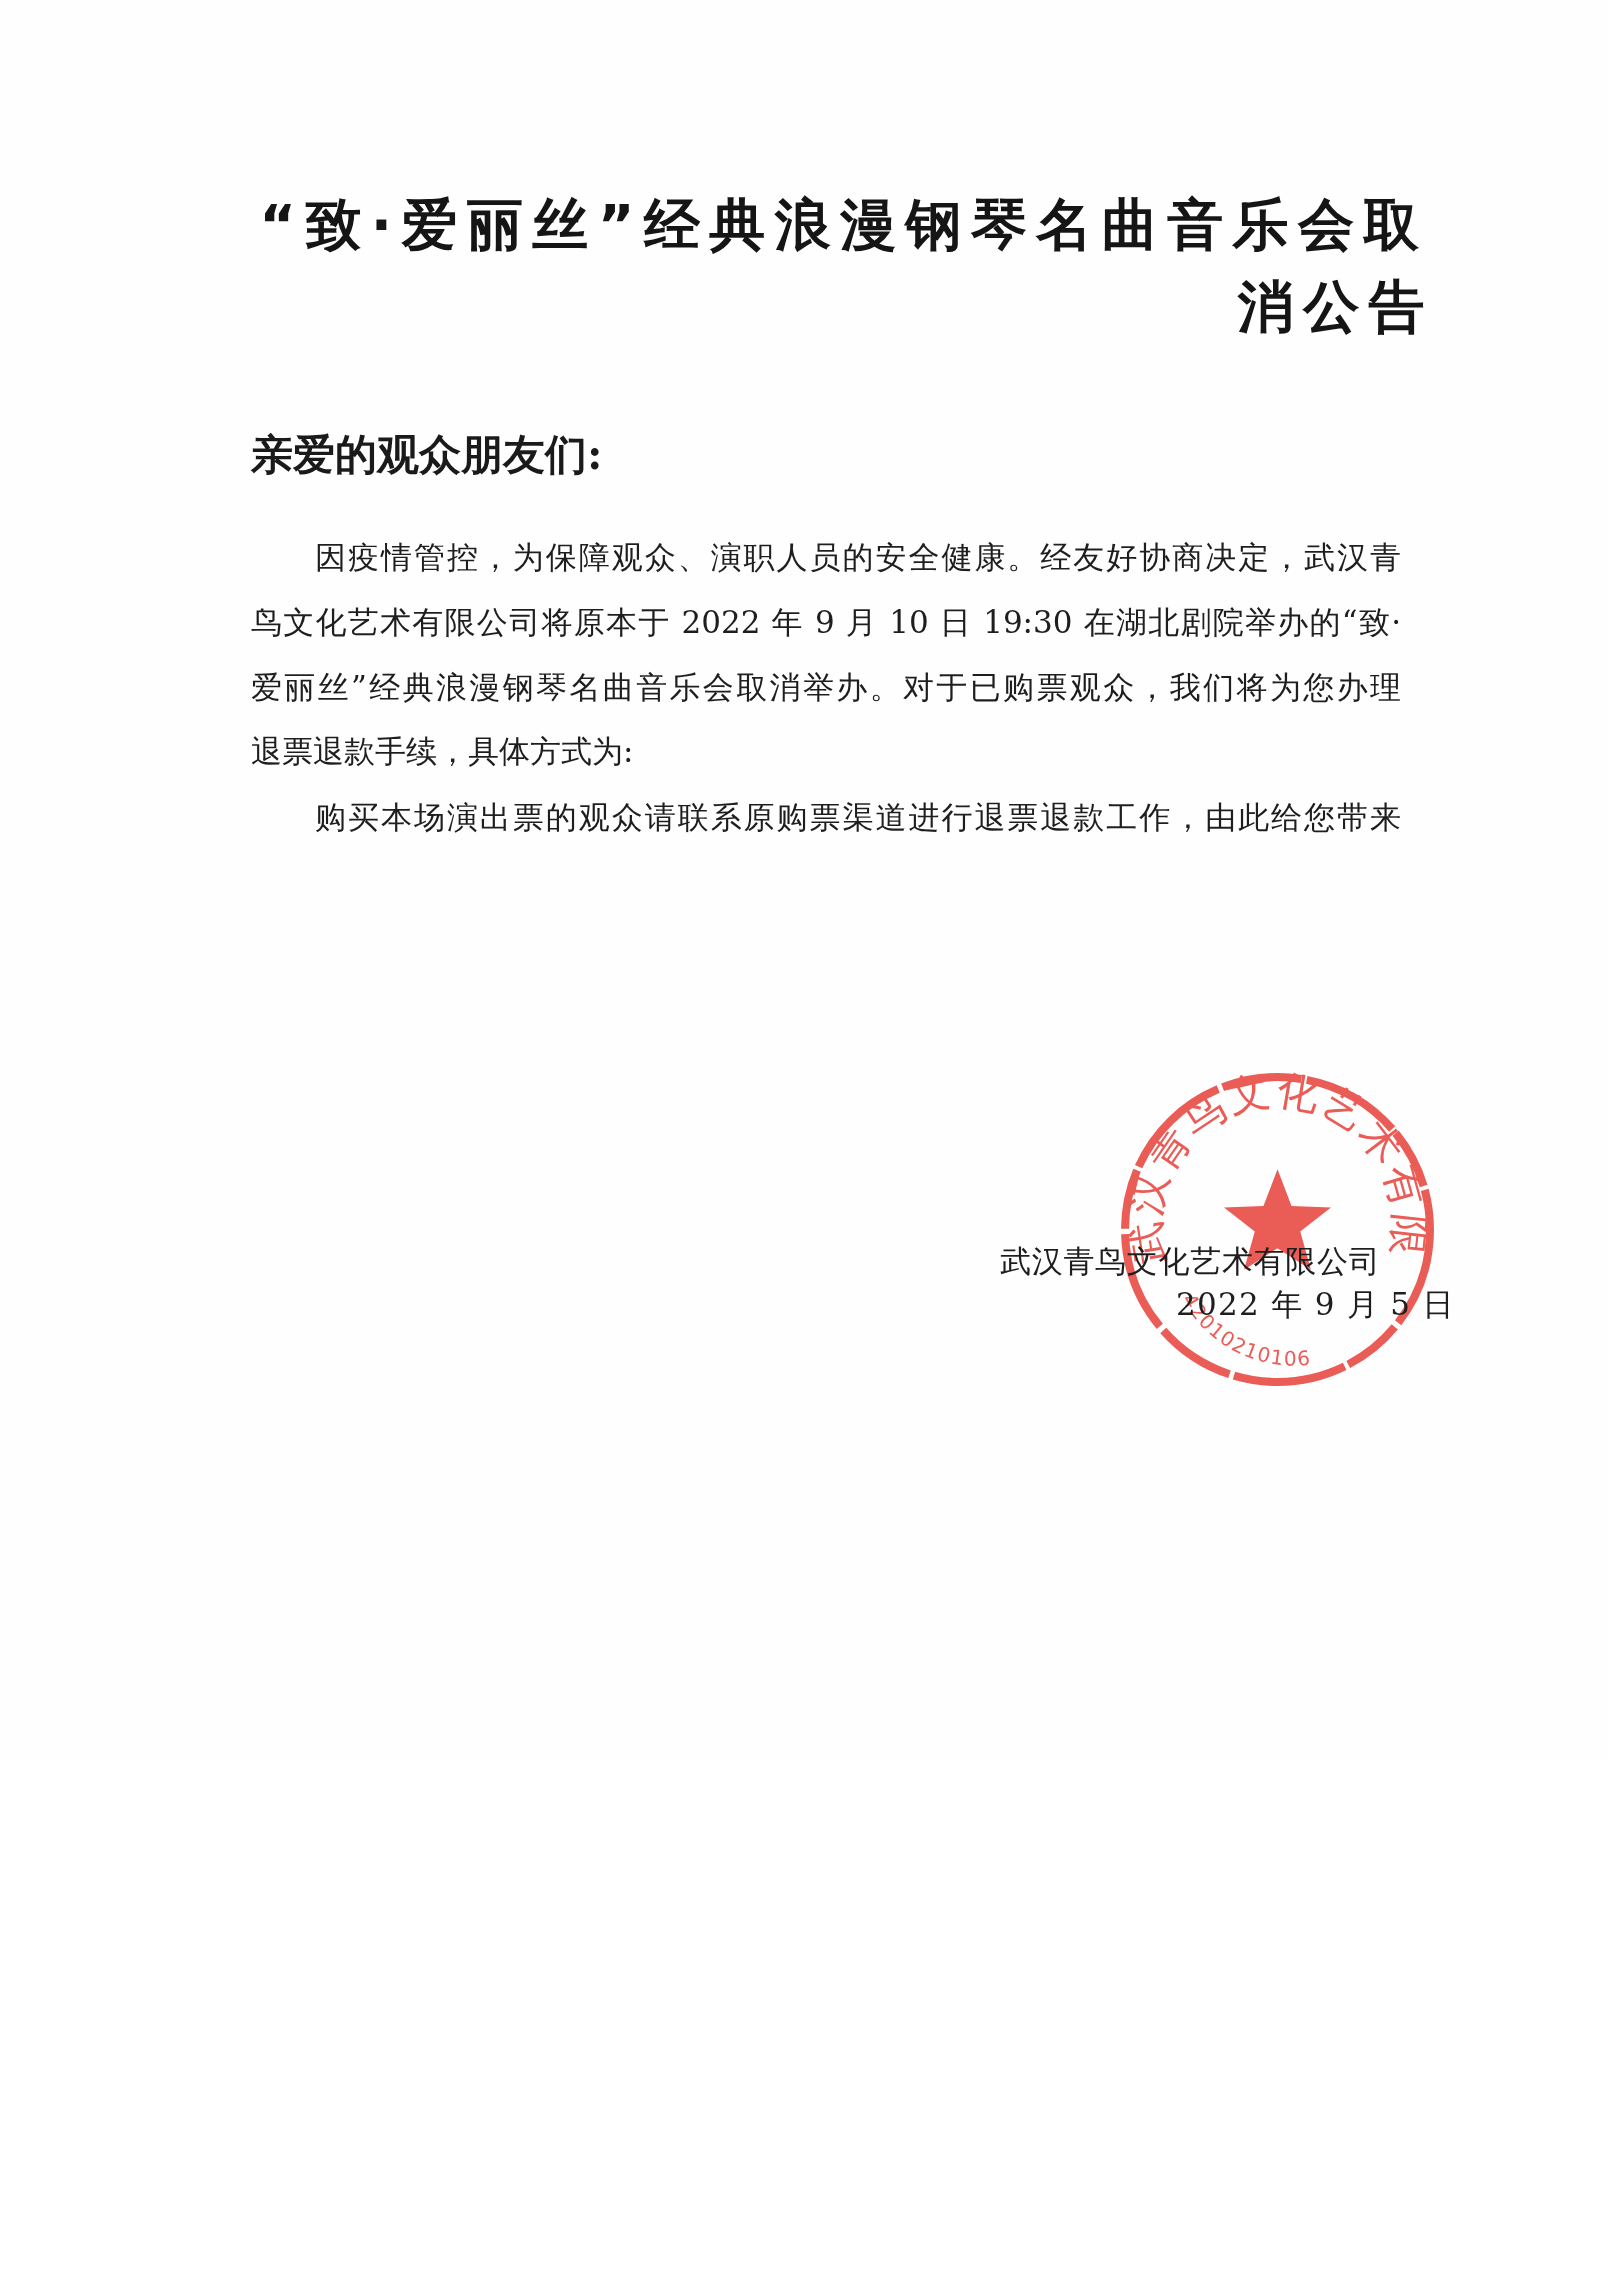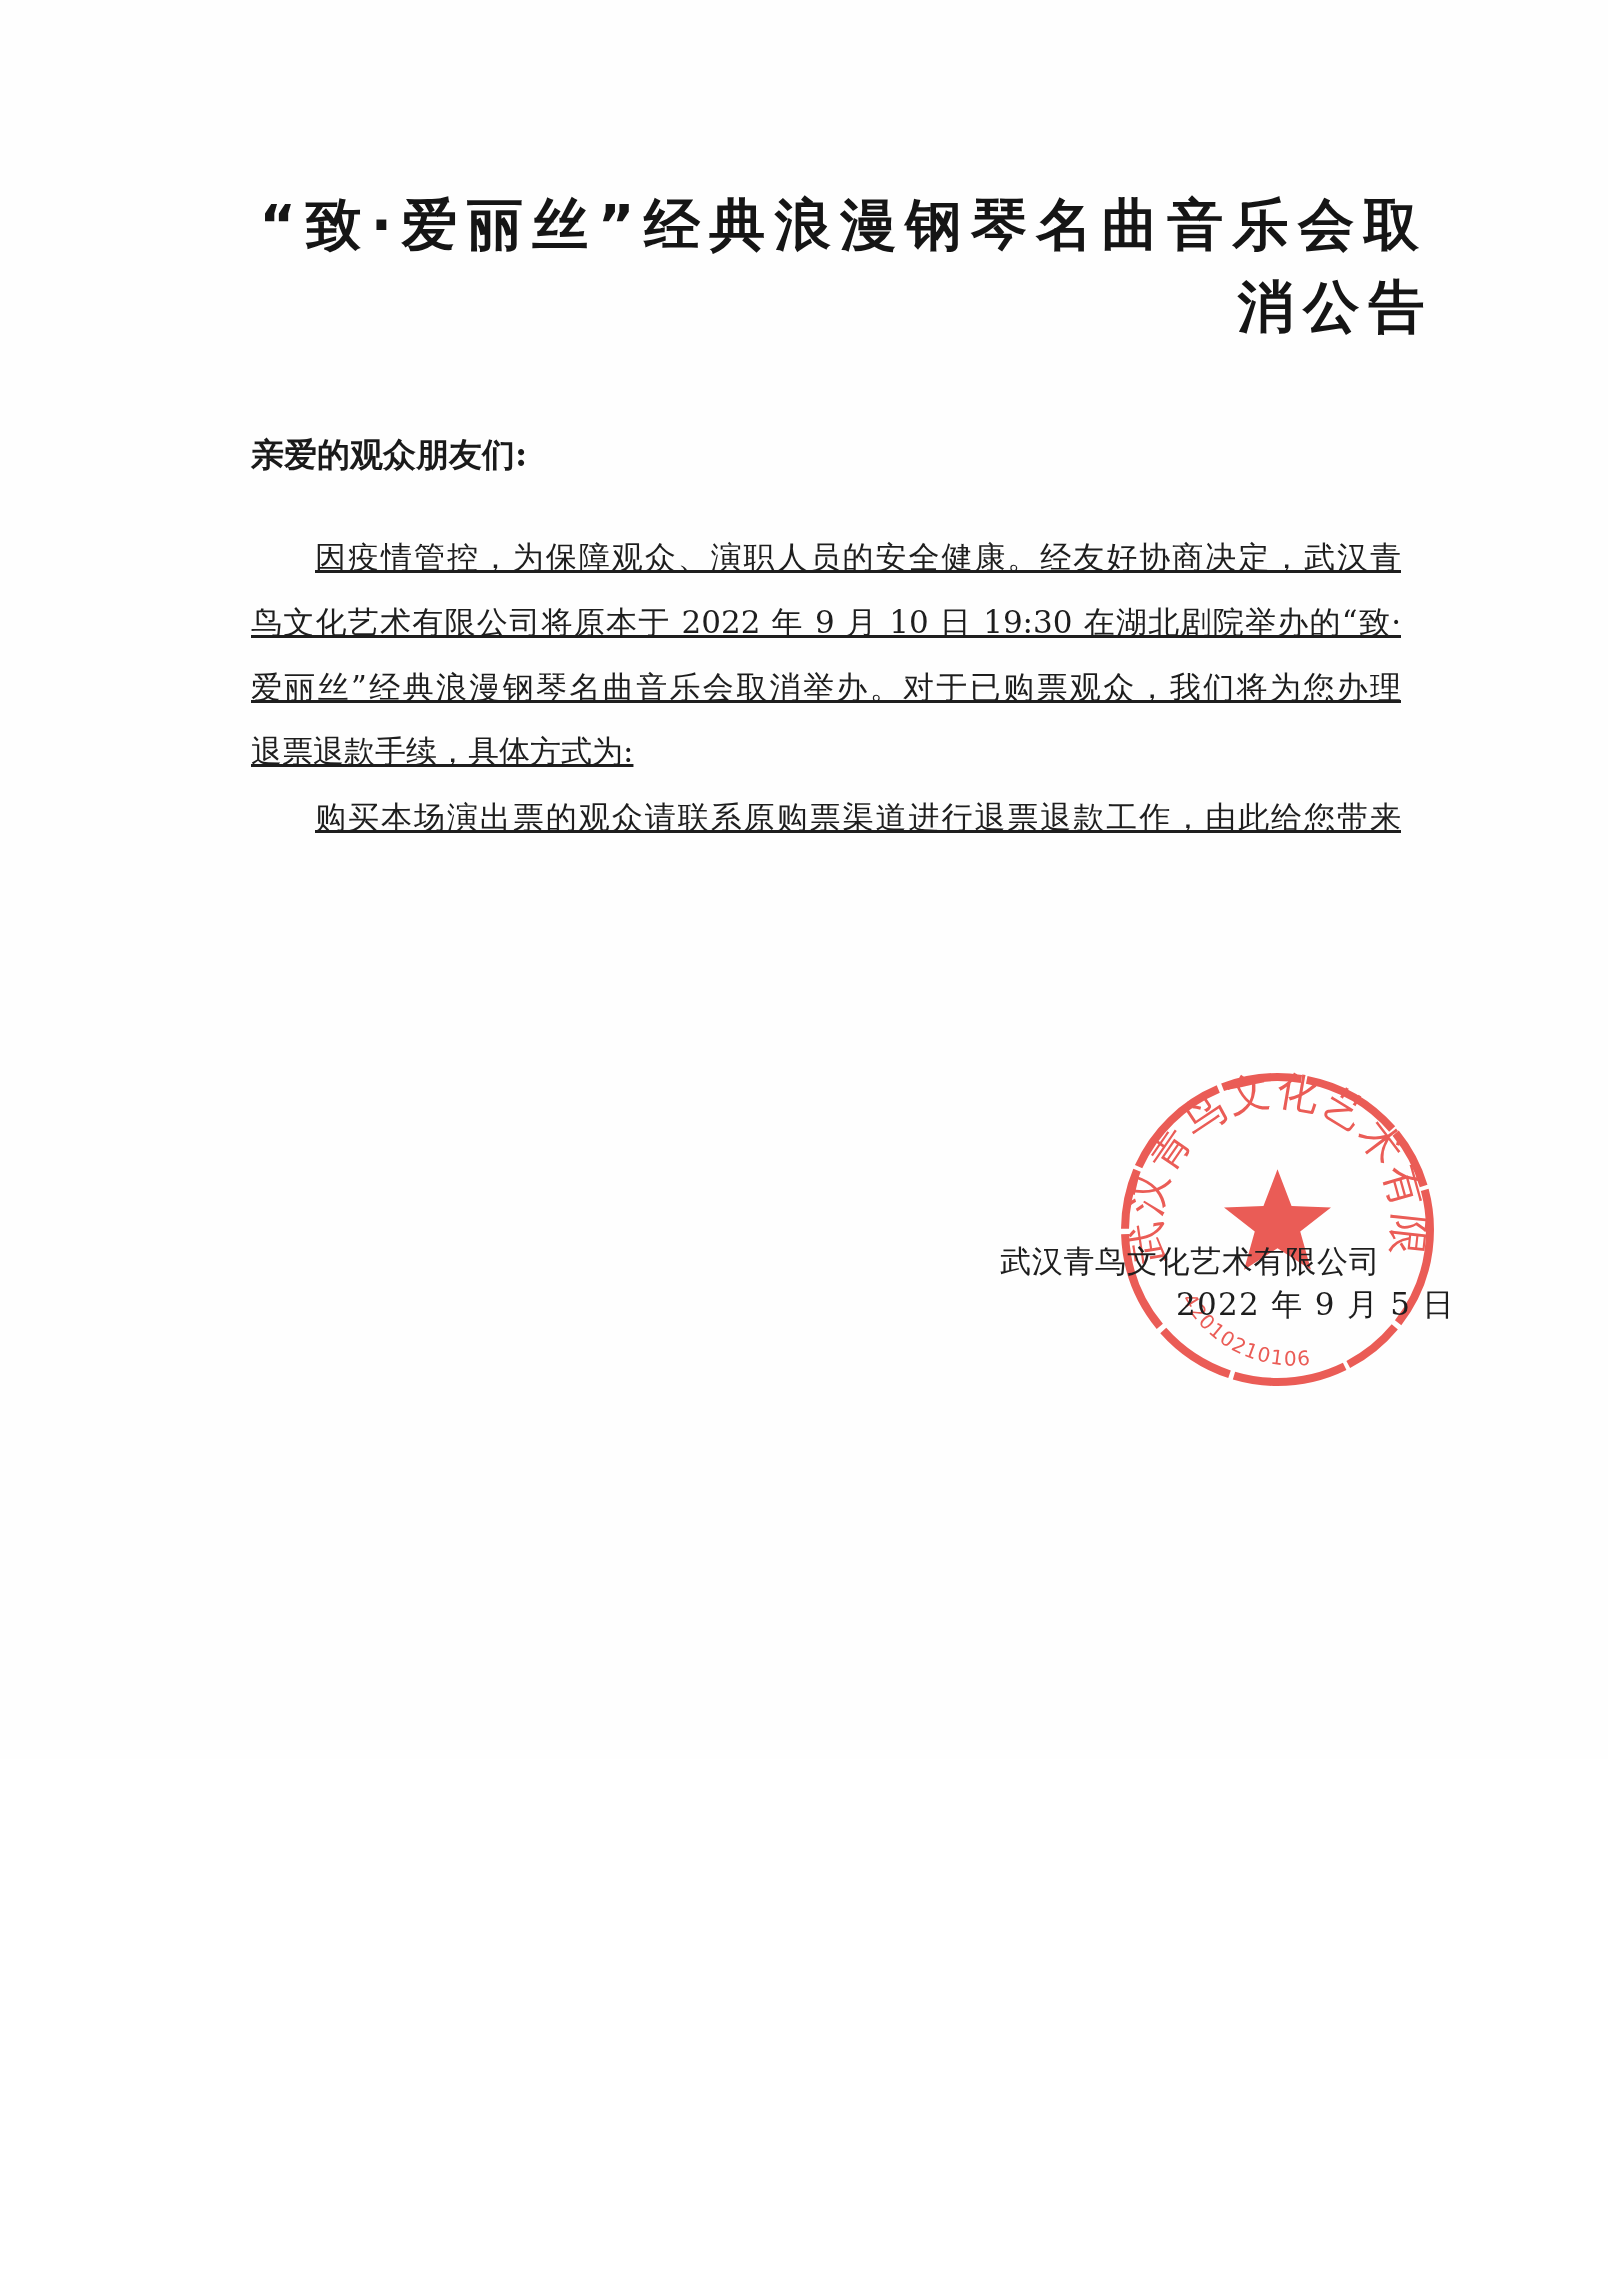--- a/index.html
+++ b/index.html
@@ -4,24 +4,24 @@
 <style>
   html, body { margin: 0; padding: 0; background: #ffffff; }
   body { width: 1609px; height: 2295px; position: relative; overflow: hidden;
          font-family: "DejaVu Serif", "Liberation Serif", serif; color: #1e1e1e; }
   .page { position: absolute; left: 0; top: 0; width: 1609px; height: 1759px; background: #fefefe; }
   .title { position: absolute; left: 254px; width: 1180px; text-align: center;
            font-family: "DejaVu Sans", "Liberation Sans", sans-serif; font-weight: bold;
            font-size: 56px; line-height: 81px; letter-spacing: 9.4px; color: #151515; }
   .title.l1 { top: 184px; }
   .title.l2 { top: 266px; text-align: right; }
-  .greeting { position: absolute; left: 251px; top: 435px; font-size: 33px; line-height: 40px;
+  .greeting { position: absolute; left: 251px; top: 435px; font-size: 42px; line-height: 40px;
               font-weight: bold; color: #1a1a1a; letter-spacing: 0; }
   .body-line { position: absolute; left: 251px; width: 1150px; font-size: 31px; line-height: 40px;
-               white-space: nowrap; color: #1e1e1e; text-align: justify; text-align-last: justify; text-decoration: underline; }
+               white-space: nowrap; color: #1e1e1e; text-align: justify; text-align-last: justify; }
   .body-line.indent { left: 315px; width: 1086px; }
   .body-line.left { text-align: right; text-align-last: left; }
   .sig { position: absolute; font-size: 31px; line-height: 40px; color: #1e1e1e; white-space: nowrap; z-index: 3; }
   .sig.company { left: 1000px; top: 1241px; letter-spacing: 0.7px; }
   .sig.date { left: 1176px; top: 1284px; letter-spacing: 1.3px; }
   .stamp { position: absolute; left: 1117px; top: 1069px; width: 321px; height: 321px; z-index: 2; opacity: 0.88; }
   .stamp-text { font-family: "DejaVu Sans", "Liberation Sans", sans-serif; }
 </style>
 </head>
 <body>

